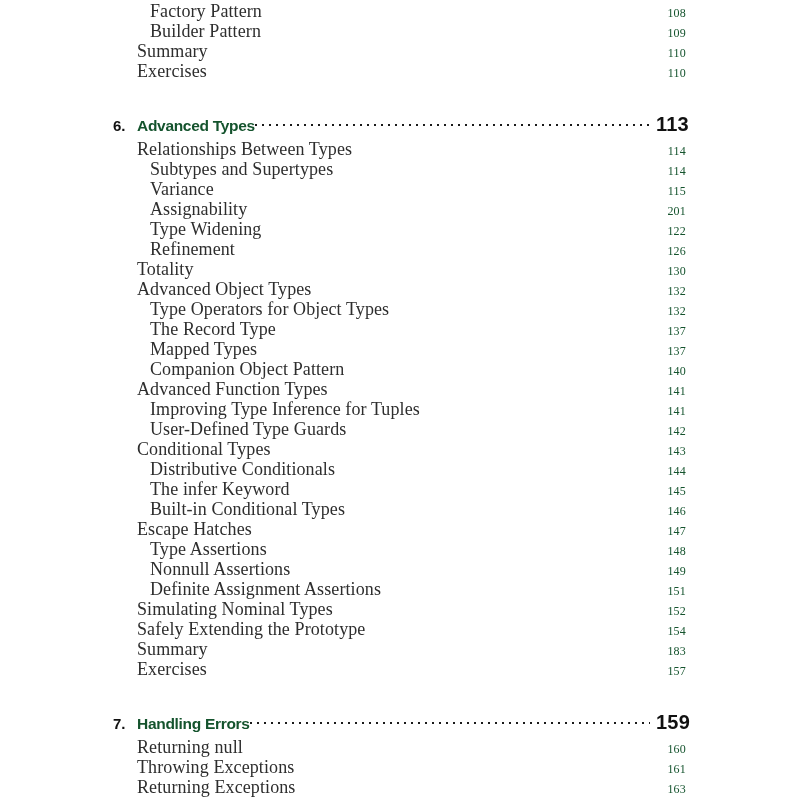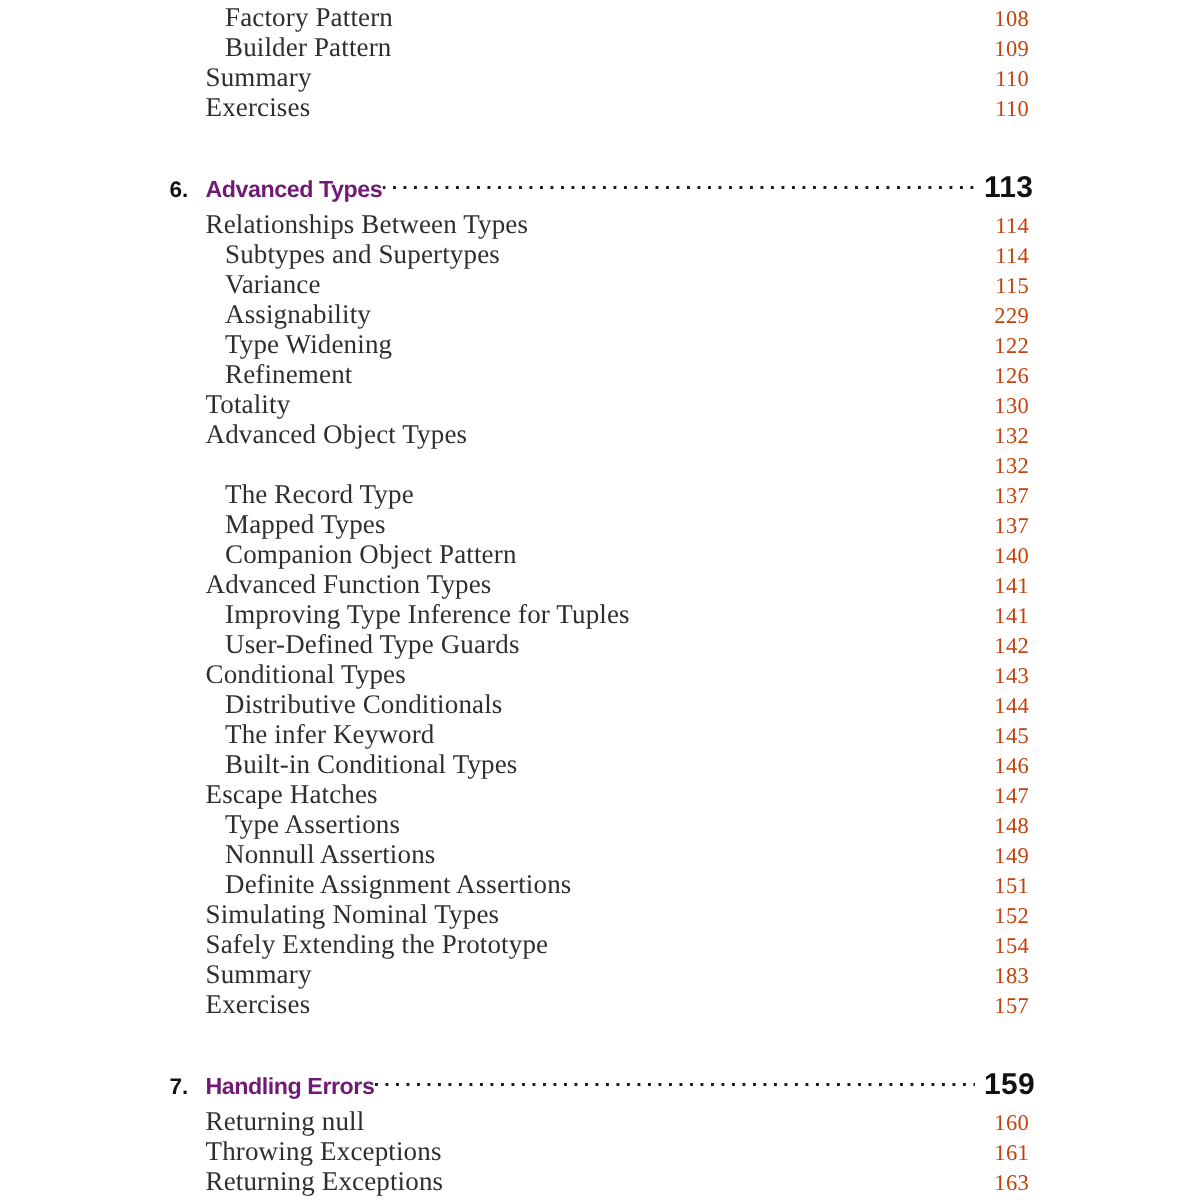--- a/index.html
+++ b/index.html
@@ -43,22 +43,22 @@
     flex: 1 1 auto;
     min-width: 4px;
     overflow: hidden;
     height: 20px;
   }
 
   .row .pageno {
     flex: 0 0 auto;
     width: 34px;
     text-align: right;
-    font-size: 15px;
-    color: #c2410c;
+    font-size: 12px;
+    color: #14532d;
     letter-spacing: 0.2px;
   }
 
   
   .row.lvl1 {
     padding-left: 137px;
     padding-right: 114px;
   }
   .row.lvl2 {
     padding-left: 150px;
@@ -88,21 +88,21 @@
     width: 24px;
     font-family: "Liberation Sans", "DejaVu Sans", sans-serif;
     font-weight: bold;
     font-size: 15px;
     color: #111111;
   }
   .row.chapter .title {
     font-family: "Liberation Sans", "DejaVu Sans", sans-serif;
     font-weight: bold;
     font-size: 15.5px;
-    color: #701a75;
+    color: #14532d;
     letter-spacing: -0.3px;
   }
   .row.chapter .pageno {
     font-family: "Liberation Sans", "DejaVu Sans", sans-serif;
     font-weight: bold;
     font-size: 20px;
     color: #111111;
     width: 30px;
   }
   .row.chapter .leader {
@@ -168,21 +168,21 @@
       <span class="pageno">114</span>
     </div>
     <div class="row lvl2">
       <span class="title">Variance</span>
       <span class="leader"></span>
       <span class="pageno">115</span>
     </div>
     <div class="row lvl2">
       <span class="title">Assignability</span>
       <span class="leader"></span>
-      <span class="pageno">229</span>
+      <span class="pageno">201</span>
     </div>
     <div class="row lvl2">
       <span class="title">Type Widening</span>
       <span class="leader"></span>
       <span class="pageno">122</span>
     </div>
     <div class="row lvl2">
       <span class="title">Refinement</span>
       <span class="leader"></span>
       <span class="pageno">126</span>
@@ -191,20 +191,21 @@
       <span class="title">Totality</span>
       <span class="leader"></span>
       <span class="pageno">130</span>
     </div>
     <div class="row lvl1">
       <span class="title">Advanced Object Types</span>
       <span class="leader"></span>
       <span class="pageno">132</span>
     </div>
     <div class="row lvl2">
+      <span class="title">Type Operators for Object Types</span>
       <span class="leader"></span>
       <span class="pageno">132</span>
     </div>
     <div class="row lvl2">
       <span class="title">The Record Type</span>
       <span class="leader"></span>
       <span class="pageno">137</span>
     </div>
     <div class="row lvl2">
       <span class="title">Mapped Types</span>

